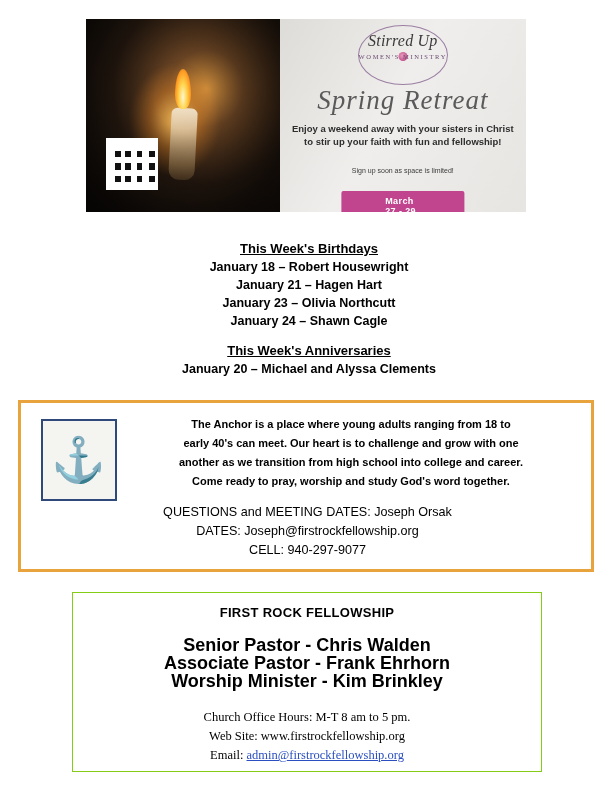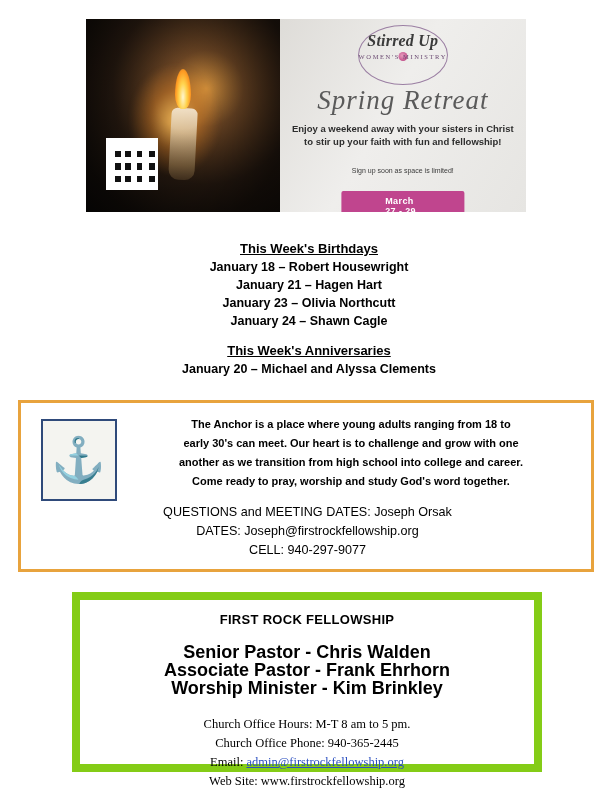--- a/index.html
+++ b/index.html
@@ -105,21 +105,21 @@
     transform: translateX(-50%);
     width: 88px;
     height: 58px;
     border: 1px solid #9b7fa3;
     border-radius: 50%;
   }
   .logo-title {
     position: relative;
     font-family: "Liberation Serif", serif;
     font-style: italic;
-    font-weight: bold;
+    font-weight: normal;
     font-size: 16px;
     color: #3b3b3b;
     line-height: 1.05;
     padding-top: 8px;
     letter-spacing: 0.2px;
   }
   .logo-sub {
     position: relative;
     font-family: "Liberation Serif", serif;
     font-size: 6.5px;
@@ -254,21 +254,21 @@
     line-height: 19px;
   }
 
   
   .church-box {
     position: absolute;
     left: 72px;
     top: 592px;
     width: 470px;
     height: 180px;
-    border: 8px solid #84cc16;
+    border: 1px solid #84cc16;
     box-sizing: border-box;
     background: #ffffff;
     text-align: center;
   }
   .church-name {
     margin-top: 12px;
     font-size: 13px;
     font-weight: bold;
     letter-spacing: 0.3px;
   }
@@ -327,41 +327,40 @@
   <div class="head">This Week's Anniversaries</div>
   <div>January 20 – Michael and Alyssa Clements</div>
 </div>
 
 <div class="anchor-box">
   <div class="anchor-img">
     <span class="anchor-glyph">⚓</span>
   </div>
   <div class="anchor-text">
     <div>The Anchor is a place where young adults ranging from 18 to</div>
-    <div>early 30's can meet.  Our heart is to challenge and grow with one</div>
+    <div>early 40's can meet.  Our heart is to challenge and grow with one</div>
     <div>another as we transition from high school into college and career.</div>
     <div>Come ready to pray, worship and study God's word together.</div>
   </div>
   <div class="anchor-contact">
     <div>QUESTIONS and MEETING DATES: Joseph Orsak</div>
     <div>DATES: Joseph@firstrockfellowship.org</div>
     <div>CELL:  940-297-9077</div>
   </div>
 </div>
 
 <div class="church-box">
   <div class="church-name">FIRST ROCK FELLOWSHIP</div>
   <div class="staff">
     <div>Senior Pastor - Chris Walden</div>
     <div>Associate Pastor - Frank Ehrhorn</div>
     <div>Worship Minister - Kim Brinkley</div>
   </div>
   <div class="office">
     <div>Church Office Hours: M-T 8 am to 5 pm.</div>
-    <div>Church Office Phone:  940-365-2445</div>
+    <div>
+      <span>Web Site:  </span><span>www.firstrockfellowship.org</span>
+    </div>
     <div>
       <span>Email: </span><a href="#">admin@firstrockfellowship.org</a>
     </div>
-    <div>
-      <span>Web Site:  </span><span>www.firstrockfellowship.org</span>
-    </div>
   </div>
 </div>
 
 </body></html>

